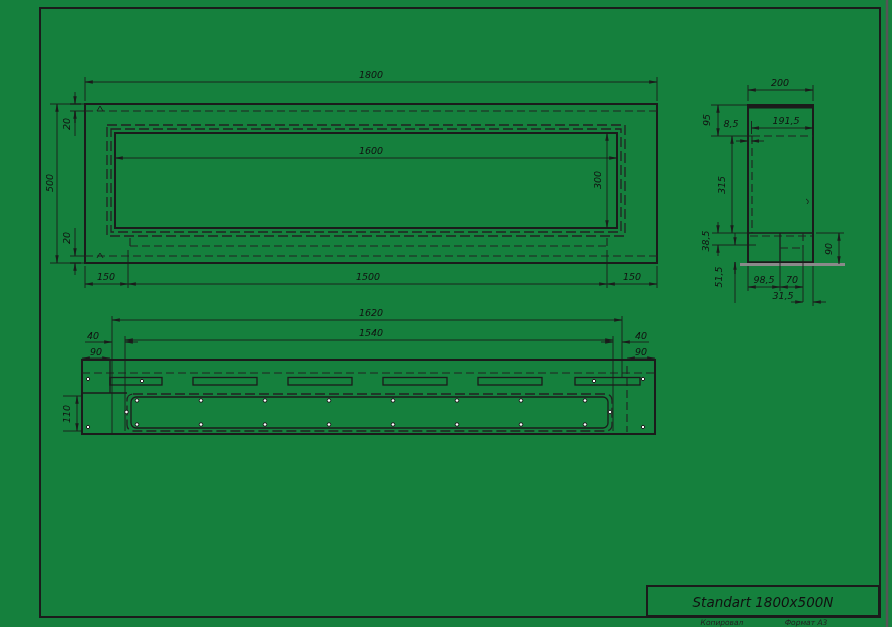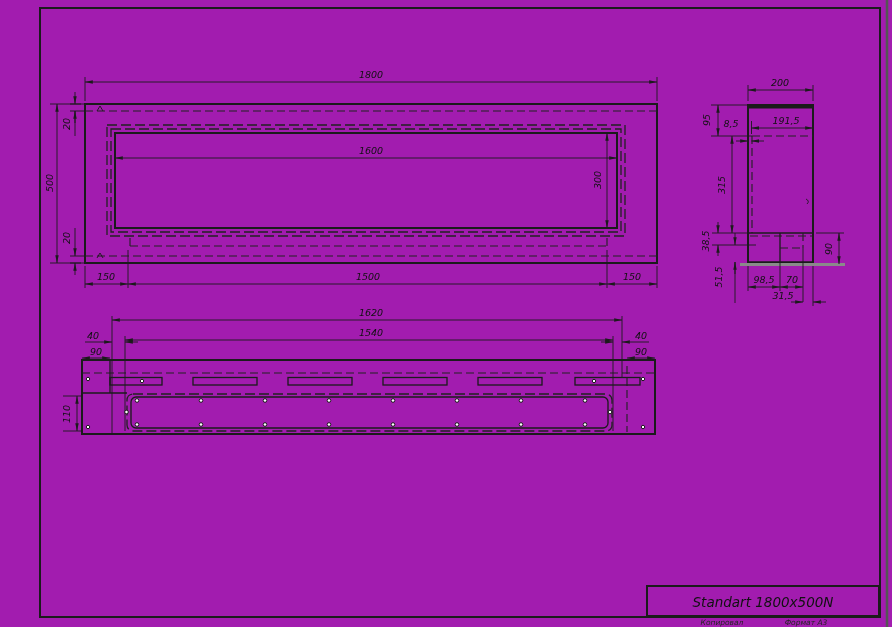--- a/index.html
+++ b/index.html
@@ -1,16 +1,16 @@
 <!DOCTYPE html>
 <html><head>
 <meta charset="utf-8">
 <style>
   html,body { margin:0; padding:0; background:#f2f2f2; }
-  #stage { position:relative; width:892px; height:627px; background:#a21caf; overflow:hidden; }
+  #stage { position:relative; width:892px; height:627px; background:#15803d; overflow:hidden; }
   svg { display:block; }
   .ol   { stroke:#1b1b1b; stroke-width:2;   fill:none; }
   .ol3  { stroke:#1b1b1b; stroke-width:3;   fill:none; }
   .t15  { stroke:#1b1b1b; stroke-width:1.3; fill:none; }
   .dash { stroke:#222222; stroke-width:1.1; fill:none; stroke-dasharray:8 4; }
   .dash2{ stroke:#222222; stroke-width:1.3; fill:none; stroke-dasharray:10 4; }
   .dim  { stroke:#1b1b1b; stroke-width:0.9; fill:none; }
   .base { stroke:#8a8a8a; stroke-width:3;   fill:none; }
   text.d     { font:italic 9.5px "DejaVu Sans", sans-serif; fill:#111; }
   text.title { font:italic 13.5px "DejaVu Sans", sans-serif; fill:#111; }

